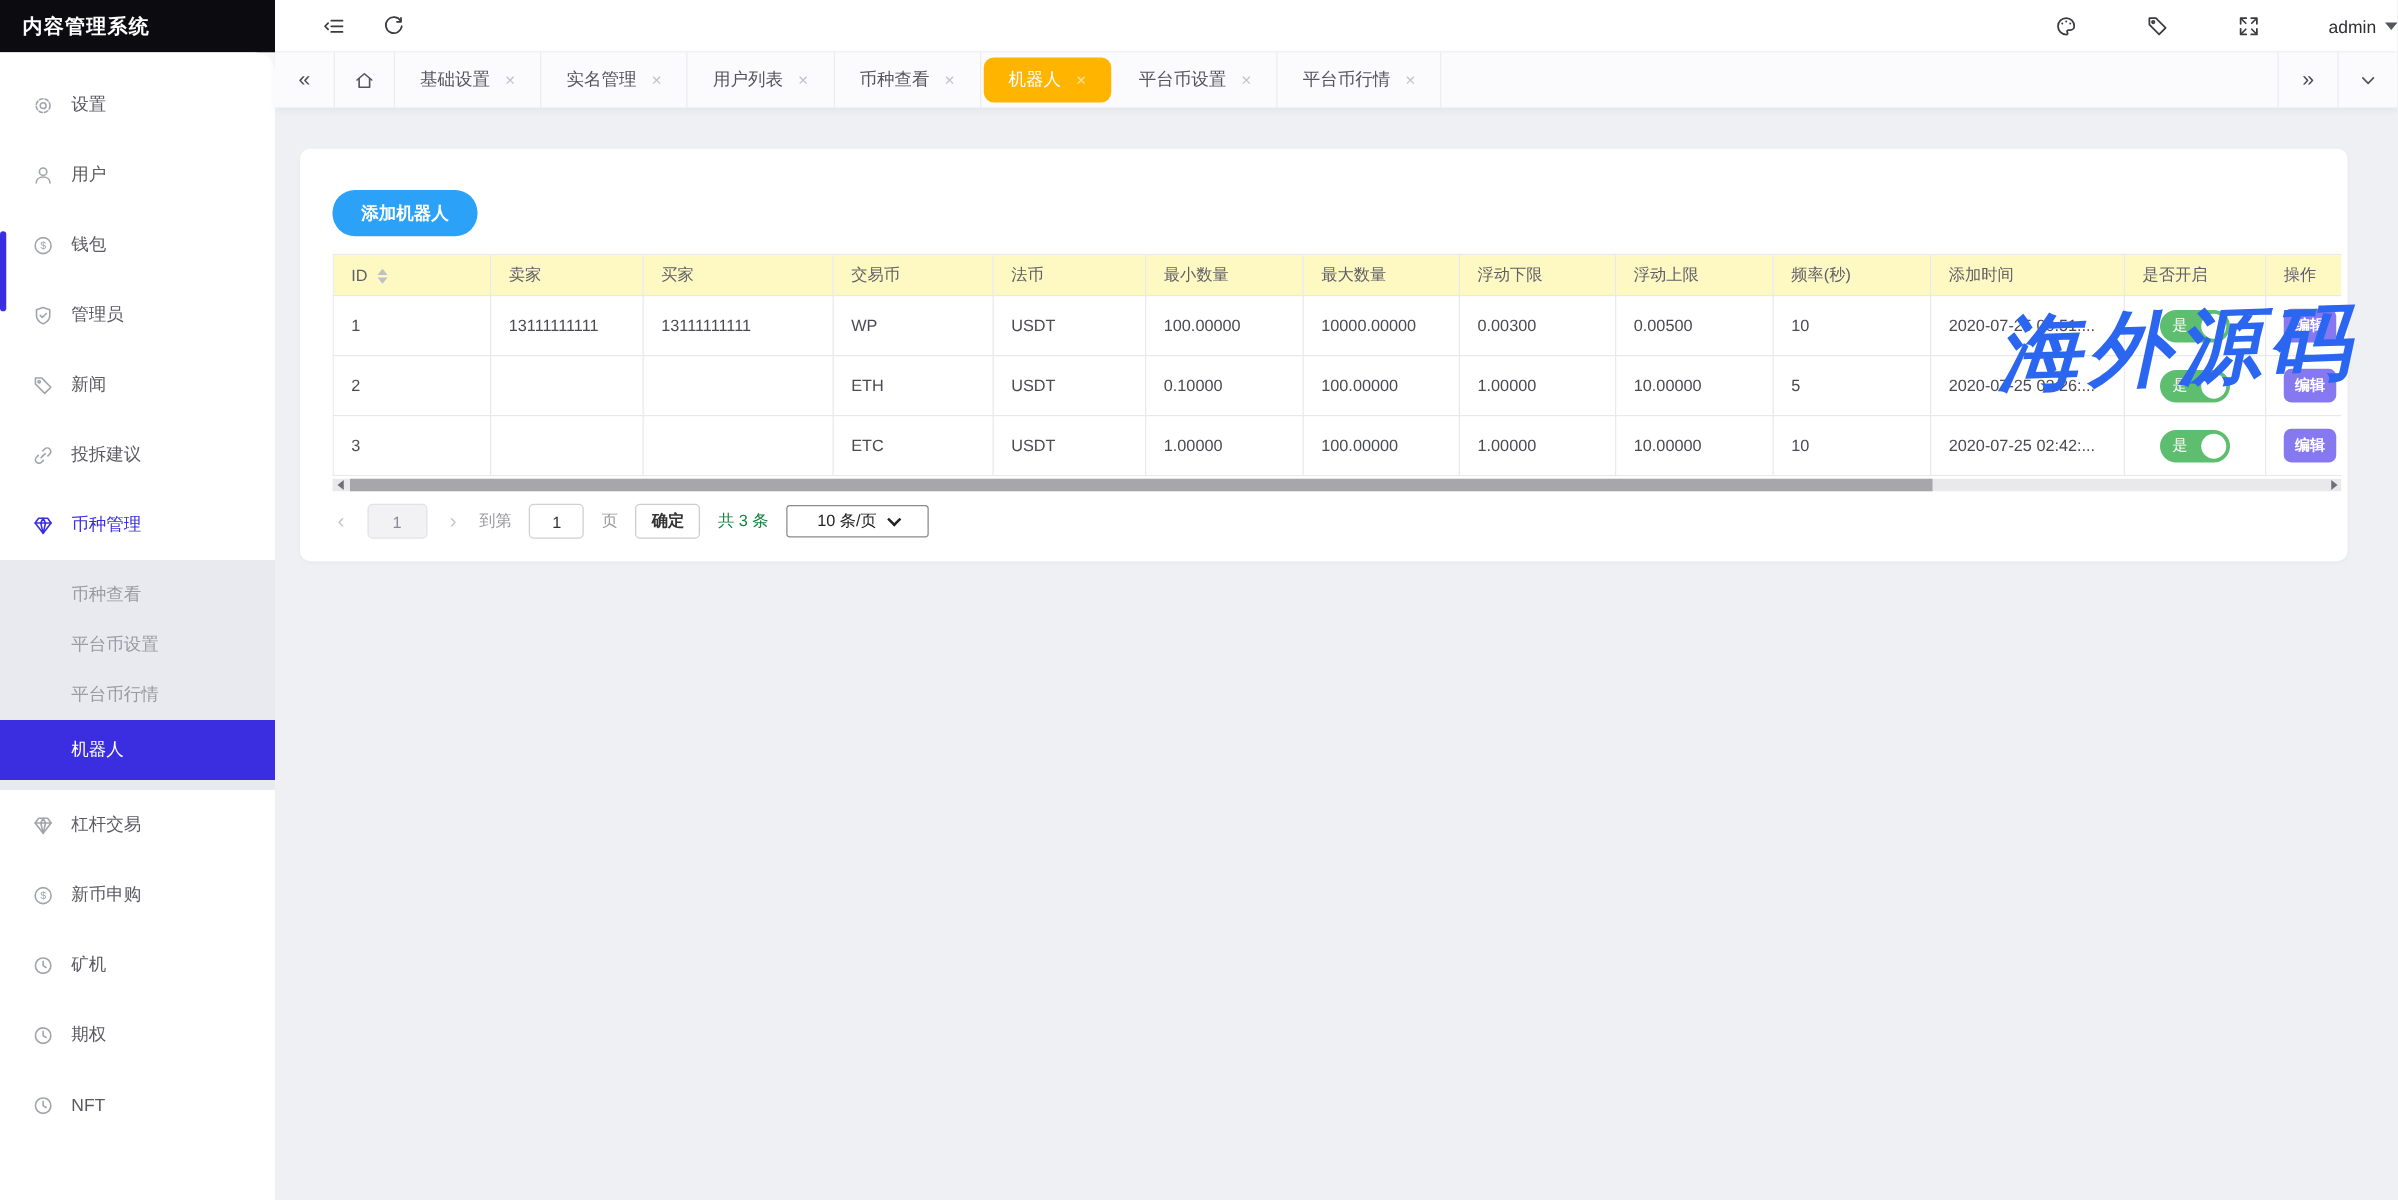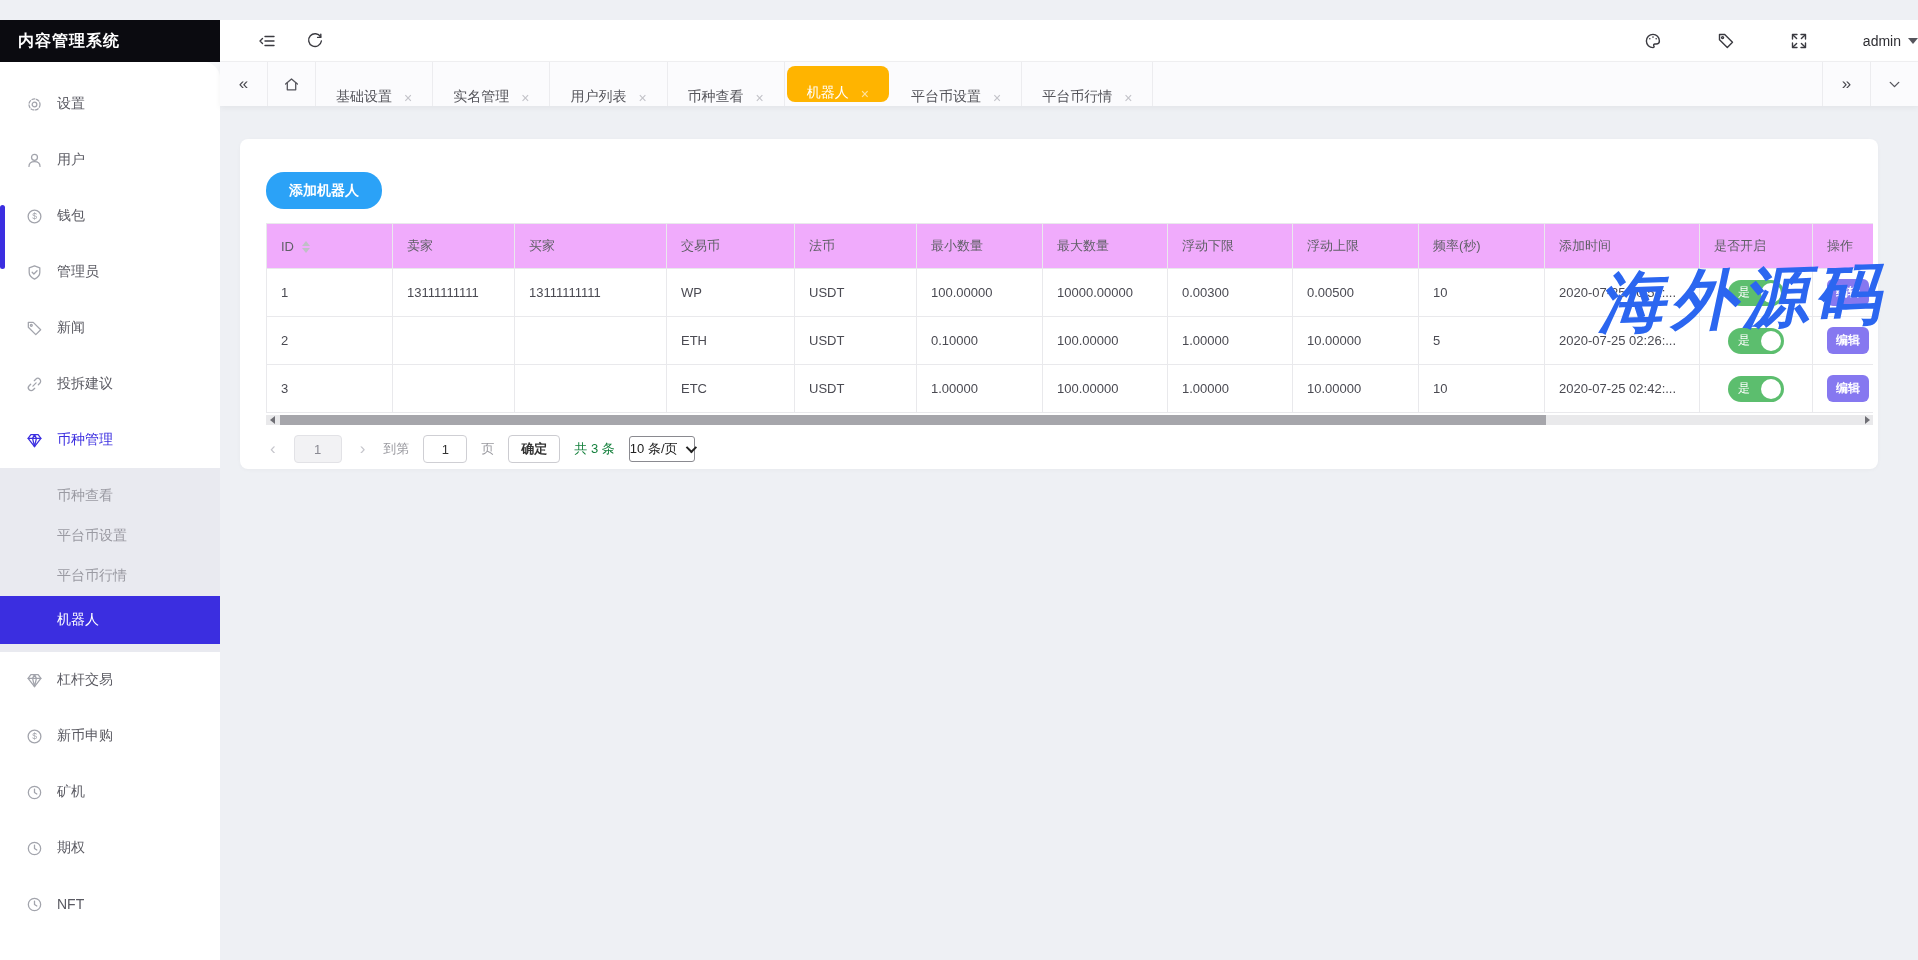--- a/index.html
+++ b/index.html
@@ -1,20 +1,20 @@
 <!DOCTYPE html>
 <html style="--accent-purple: #3B2EE0; --tab-active: #FFB400; --button-blue: #2BA2F7; --toggle-green: #5CBE6E; --edit-purple: #8678F0; --watermark-blue: #2B66F0;"><head>
 <meta charset="utf-8">
 <style>
   * { margin:0; padding:0; box-sizing:border-box; }
   html,body { width:1918px; height:960px; overflow:hidden; background:#EEF0F4;
     font-family:"Liberation Sans","DejaVu Sans",sans-serif; }
 
   
-  .topbar { display:flex; height:42px; background:#fff; border-bottom:1px solid #F0F0F2;margin-top:20px; }
+  .topbar { display:flex; height:42px; background:#fff; border-bottom:1px solid #F0F0F2; }
   .logo-block { width:220px; height:42px; background:#0B0B10; color:#fff;
     display:flex; align-items:center; padding-left:18px; font-size:16px; font-weight:bold; letter-spacing:1px; }
   .topbar-left { display:flex; align-items:center; gap:30px; padding-left:38px; flex:1; }
   .topbar-right { display:flex; align-items:center; gap:55px; }
   .tb-icon { width:18px; height:18px; display:inline-flex; cursor:pointer; }
   .tb-icon svg { width:18px; height:18px; stroke:#3A3A40; fill:none; stroke-width:1.4; stroke-linecap:round; stroke-linejoin:round; }
   .admin-box { display:flex; align-items:center; gap:7px; cursor:pointer; font-size:14px; color:#2E2E33; }
   .caret-down { width:0; height:0; border-left:5px solid transparent; border-right:5px solid transparent; border-top:6px solid #55555C; }
 
   
@@ -34,40 +34,40 @@
   .submenu { background:#E9EAF0; padding:8px 0; }
   .submenu-item { height:40px; display:flex; align-items:center; padding-left:57px; font-size:14px; color:#9A9AA2; cursor:pointer; }
   .submenu-item.active { background:var(--accent-purple); color:#fff; height:48px; }
 
   
   .tabstrip { height:44px; background:#FBFBFD; display:flex; align-items:stretch;
     box-shadow:0 2px 6px rgba(0,0,0,0.05); position:relative; z-index:2; }
   .tab-tool { width:48px; display:flex; align-items:center; justify-content:center;
     border-right:1px solid #ECECEF; color:#4A4A50; font-size:17px; cursor:pointer; }
   .tab-tool svg { width:17px; height:17px; stroke:#55555C; fill:none; stroke-width:1.3; stroke-linecap:round; stroke-linejoin:round; }
-  .tab { display:flex; align-items:flex-end; gap:12px; padding:0 20px; border-right:1px solid #ECECEF;
+  .tab { display:flex; align-items:center; gap:12px; padding:0 20px; border-right:1px solid #ECECEF;
     font-size:14px; color:#55555B; cursor:pointer; white-space:nowrap; }
   .tab .close-x { color:#C2C2C8; font-size:14px; cursor:pointer; }
   .tab.active { background:var(--tab-active); color:#fff; border:none; border-radius:8px;
     height:36px; align-self:center; margin:0 2px; }
   .tab.active .close-x { color:#FFE3A1; }
   .tabstrip-right { margin-left:auto; display:flex; align-items:stretch; }
   .tabstrip-right .tab-tool { border-right:none; border-left:1px solid #ECECEF; }
 
   
   .content { flex:1; background:#EEF0F4; padding:33px 40px 0 20px; position:relative; }
   .card { background:#fff; border-radius:8px; width:1638px; height:330px;
     padding:33px 6px 0 26px; box-shadow:0 1px 4px rgba(0,0,0,0.03); position:relative; }
   .add-btn { width:116px; height:37px; background:var(--button-blue); color:#fff; border:none;
     border-radius:18px; font-size:14px; font-weight:bold; cursor:pointer; font-family:inherit; }
 
   .table-wrap { margin-top:14px; width:1607px; overflow:hidden; }
   table { border-collapse:collapse; table-layout:fixed; width:1666px; font-size:13px; }
   th, td { border:1px solid #E9E9EC; text-align:left; padding-left:14px; overflow:hidden; white-space:nowrap; }
-  thead th { background:#f0abfc; color:#5F5F66; font-weight:normal; height:45px; }
+  thead th { background:#fef9c3; color:#5F5F66; font-weight:normal; height:33px; }
   tbody td { height:48px; color:#4A4A52; background:#fff; }
   .sort-wrap { display:inline-flex; flex-direction:column; gap:2px; margin-left:8px; vertical-align:middle; }
   .sort-wrap i { width:0; height:0; border-left:4px solid transparent; border-right:4px solid transparent; display:block; }
   .sort-up { border-bottom:5px solid #BFBFC6; }
   .sort-down { border-top:5px solid #BFBFC6; }
 
   .toggle { width:56px; height:26px; background:var(--toggle-green); border-radius:13px;
     display:flex; align-items:center; position:relative; cursor:pointer; margin-left:28px; }
   .toggle-label { color:#fff; font-size:12px; margin-left:10px; }
   .toggle-knob { position:absolute; right:3px; top:3px; width:20px; height:20px; background:#fff; border-radius:50%; }
@@ -86,21 +86,21 @@
   .pager { display:flex; align-items:center; margin-top:10px; font-size:13px; color:#9A9AA0; gap:14px; }
   .pg-nav { font-size:17px; color:#C6C6CC; cursor:pointer; padding:0 4px; }
   .pg-current { width:48px; height:28px; background:#F2F2F4; border:1px solid #E2E2E6;
     border-radius:4px; display:flex; align-items:center; justify-content:center; color:#8A8A92; cursor:default; }
   .pg-input { width:44px; height:28px; border:1px solid #CFCFD4; border-radius:4px;
     text-align:center; font-size:13px; color:#333; font-family:inherit; }
   .pg-confirm { height:28px; padding:0 12px; background:#fff; border:1px solid #CCCCD1;
     border-radius:4px; font-size:13px; font-weight:bold; color:#333; cursor:pointer; font-family:inherit; }
   .pg-total { color:#15803d; }
   .pg-select { height:26px; border:1px solid #8A8A90; border-radius:3px; background:#fff;
-    display:flex; align-items:center; gap:8px; padding:0 0; font-size:13px; color:#222; cursor:pointer; }
+    display:flex; align-items:center; gap:8px; padding:0 24px; font-size:13px; color:#222; cursor:pointer; }
   .chev-down-sm { width:8px; height:8px; border-right:2px solid #222; border-bottom:2px solid #222;
     transform:rotate(45deg) translateY(-2px); }
 
   
   .watermark { position:absolute; top:148px; right:32px; z-index:6; pointer-events:none;
     font-family:"DejaVu Serif","Liberation Serif",serif; font-style:italic; font-weight:bold;
     font-size:66px; letter-spacing:6px; color:var(--watermark-blue); transform:rotate(-2deg); white-space:nowrap; }
 </style>
 </head>
 <body>

